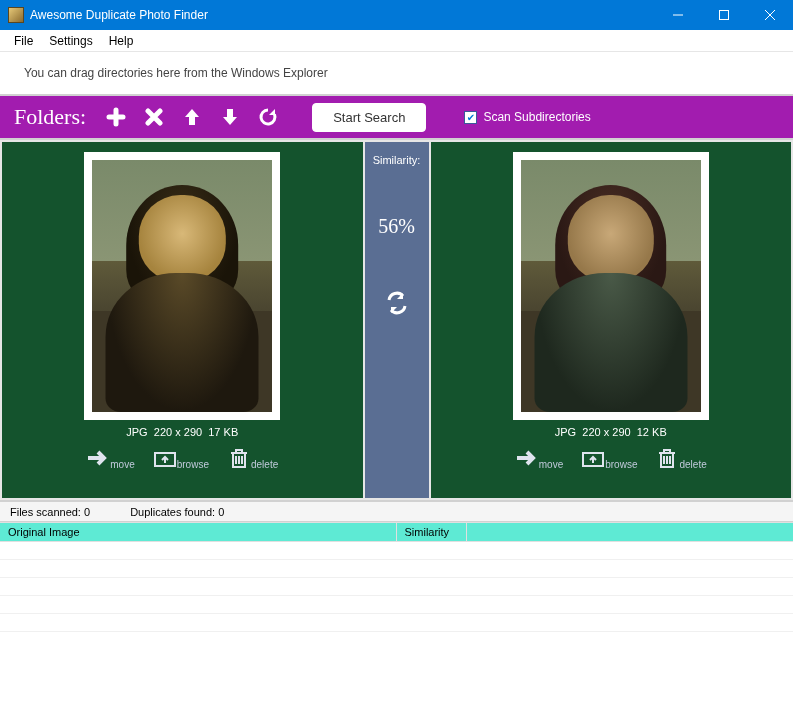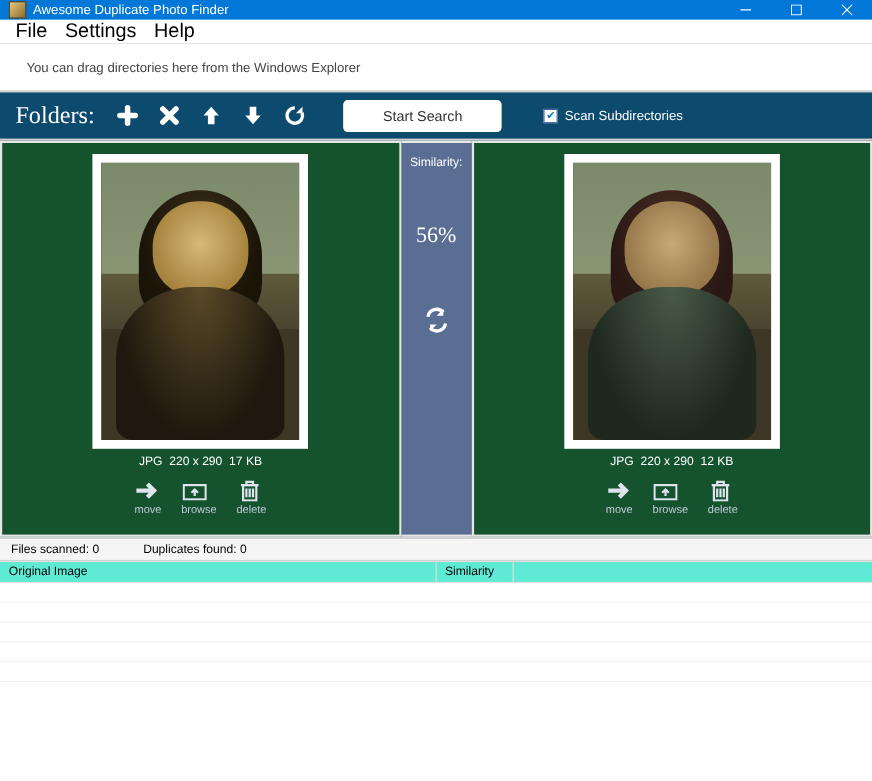--- a/index.html
+++ b/index.html
@@ -1,36 +1,36 @@
 <!DOCTYPE html>
 <html><head>
 <meta charset="utf-8">
 <style>
 * { box-sizing: border-box; margin: 0; padding: 0; }
 body { font-family: "Segoe UI", Tahoma, sans-serif; font-size: 12px; background: #fff; width: 793px; height: 710px; overflow: hidden; }
-.titlebar { background: #0178d7; color: #fff; height: 18px; display: flex; align-items: center; padding: 0 0 0 8px; }
+.titlebar { background: #0178d7; color: #fff; height: 30px; display: flex; align-items: center; padding: 0 0 0 8px; }
 .titlebar .app-icon { width: 16px; height: 16px; margin-right: 6px; background: linear-gradient(135deg,#e6c878,#8a6a2e); border: 1px solid #5a4620; }
 .titlebar .title { font-size: 12px; flex: 1; }
 .titlebar .wbtn { width: 46px; height: 30px; display: flex; align-items: center; justify-content: center; }
 .menubar { background: #fff; height: 22px; display: flex; align-items: center; padding: 0 6px; border-bottom: 1px solid #e6e6e6; }
-.menubar .item { padding: 2px 8px; font-size: 18px; }
+.menubar .item { padding: 2px 8px; font-size: 12px; }
 .drop-zone { background: #fff; height: 44px; display: flex; align-items: center; padding: 0 24px; color: #444; border-bottom: 2px solid #d1d1d1; }
-.toolbar { background: #0c4a6e; color: #fff; height: 44px; display: flex; align-items: center; padding: 0 14px; gap: 14px; border-bottom: 2px solid #d1d1d1; }
+.toolbar { background: #a21caf; color: #fff; height: 44px; display: flex; align-items: center; padding: 0 14px; gap: 14px; border-bottom: 2px solid #d1d1d1; }
 .toolbar .label { font-family: Georgia, serif; font-size: 22px; margin-right: 4px; }
 .toolbar .ticon { width: 24px; height: 24px; display: flex; align-items: center; justify-content: center; cursor: pointer; }
-.toolbar .start-btn { background: #fff; color: #333; border-radius: 4px; padding: 6px 35px; margin-left: 18px; font-size: 13px; cursor: pointer; border: 1px solid #fff; }
+.toolbar .start-btn { background: #fff; color: #333; border-radius: 4px; padding: 6px 20px; margin-left: 18px; font-size: 13px; cursor: pointer; border: 1px solid #fff; }
 .toolbar .chk { margin-left: 24px; display: flex; align-items: center; gap: 6px; font-size: 12px; }
 .toolbar .chk .box { width: 13px; height: 13px; background: #fff; border: 1px solid #3a5a9a; display: flex; align-items: center; justify-content: center; color: #0178d7; font-size: 10px; }
 .compare { display: flex; height: 360px; }
 .pane { background: #14532d; flex: 1; display: flex; flex-direction: column; align-items: center; padding: 10px 0; border: 2px solid #e6e6e6; }
 .pane .photo { background: #fff; padding: 8px; }
 .pane .photo .inner { width: 180px; height: 252px; background: #3e3726; position: relative; overflow: hidden; }
 .pane .meta { color: #fff; font-size: 11px; margin-top: 6px; }
 .pane .actions { display: flex; gap: 18px; margin-top: 8px; }
-.pane .act { display: flex; flex-direction: column; align-items: flex-start; color: #c1cadb; font-size: 10px; }
+.pane .act { display: flex; align-items: flex-end; color: #c1cadb; font-size: 10px; }
 .pane .act .aicon { width: 24px; height: 24px; display: flex; align-items: center; justify-content: center; color: #dfe4ee; }
 .mid { background: #5a6e93; width: 64px; display: flex; flex-direction: column; align-items: center; padding-top: 12px; color: #fff; border-top: 2px solid #e6e6e6; border-bottom: 2px solid #e6e6e6; gap: 31px; }
 .mid .simlbl { font-size: 11px; }
 .mid .simval { font-size: 20px; font-family: Georgia, serif; margin-top: 18px; }
 .mid .swap { margin-top: 22px; cursor: pointer; }
 .statusbar { height: 22px; display: flex; align-items: center; padding: 0 10px; gap: 40px; font-size: 11px; border-top: 2px solid #d1d1d1; border-bottom: 1px solid #d1d1d1; background: #f5f5f5; }
 .table { width: 100%; }
 .table .hdr { display: flex; background: #5eead4; border-top: 1px solid #e0e0e0; border-bottom: 1px solid #e0e0e0; }
 .table .hdr .col { padding: 3px 8px; font-size: 11px; border-right: 1px solid #e0e0e0; }
 .table .rows .row { height: 18px; border-bottom: 1px solid #f0f0f0; }

